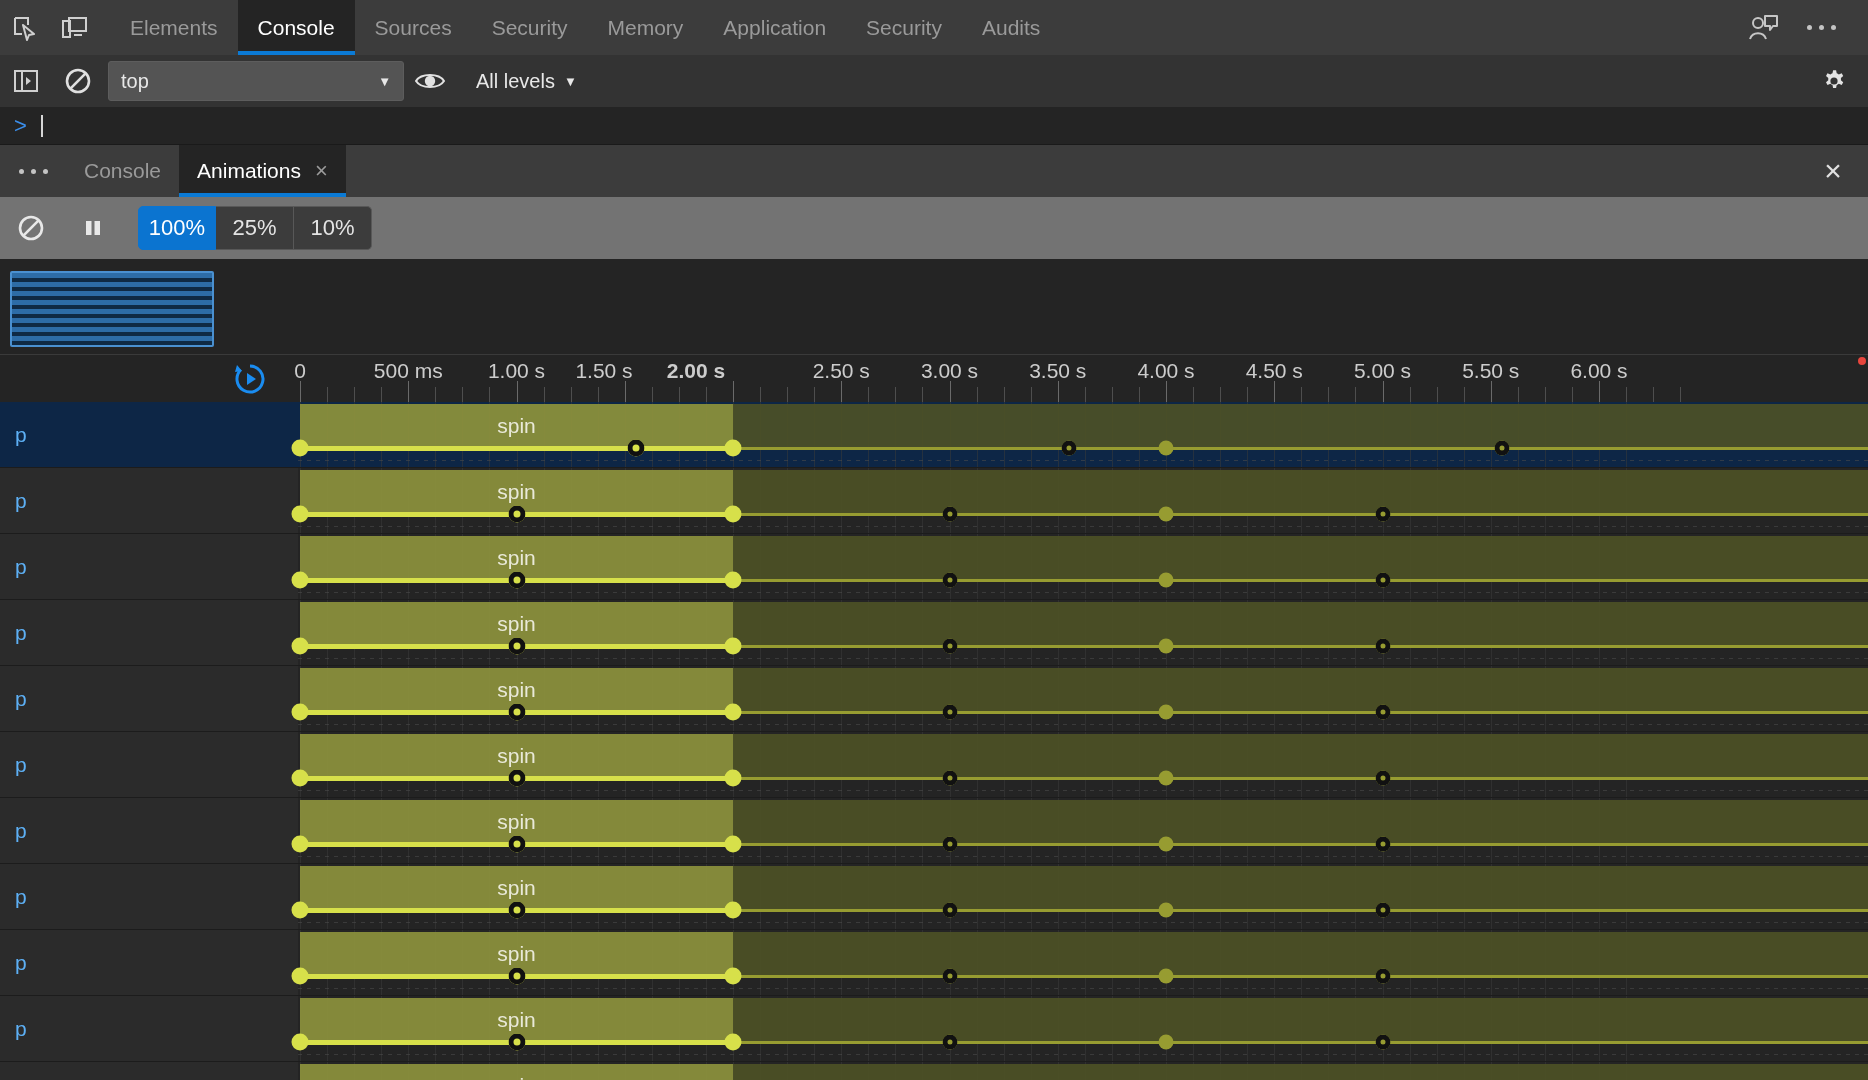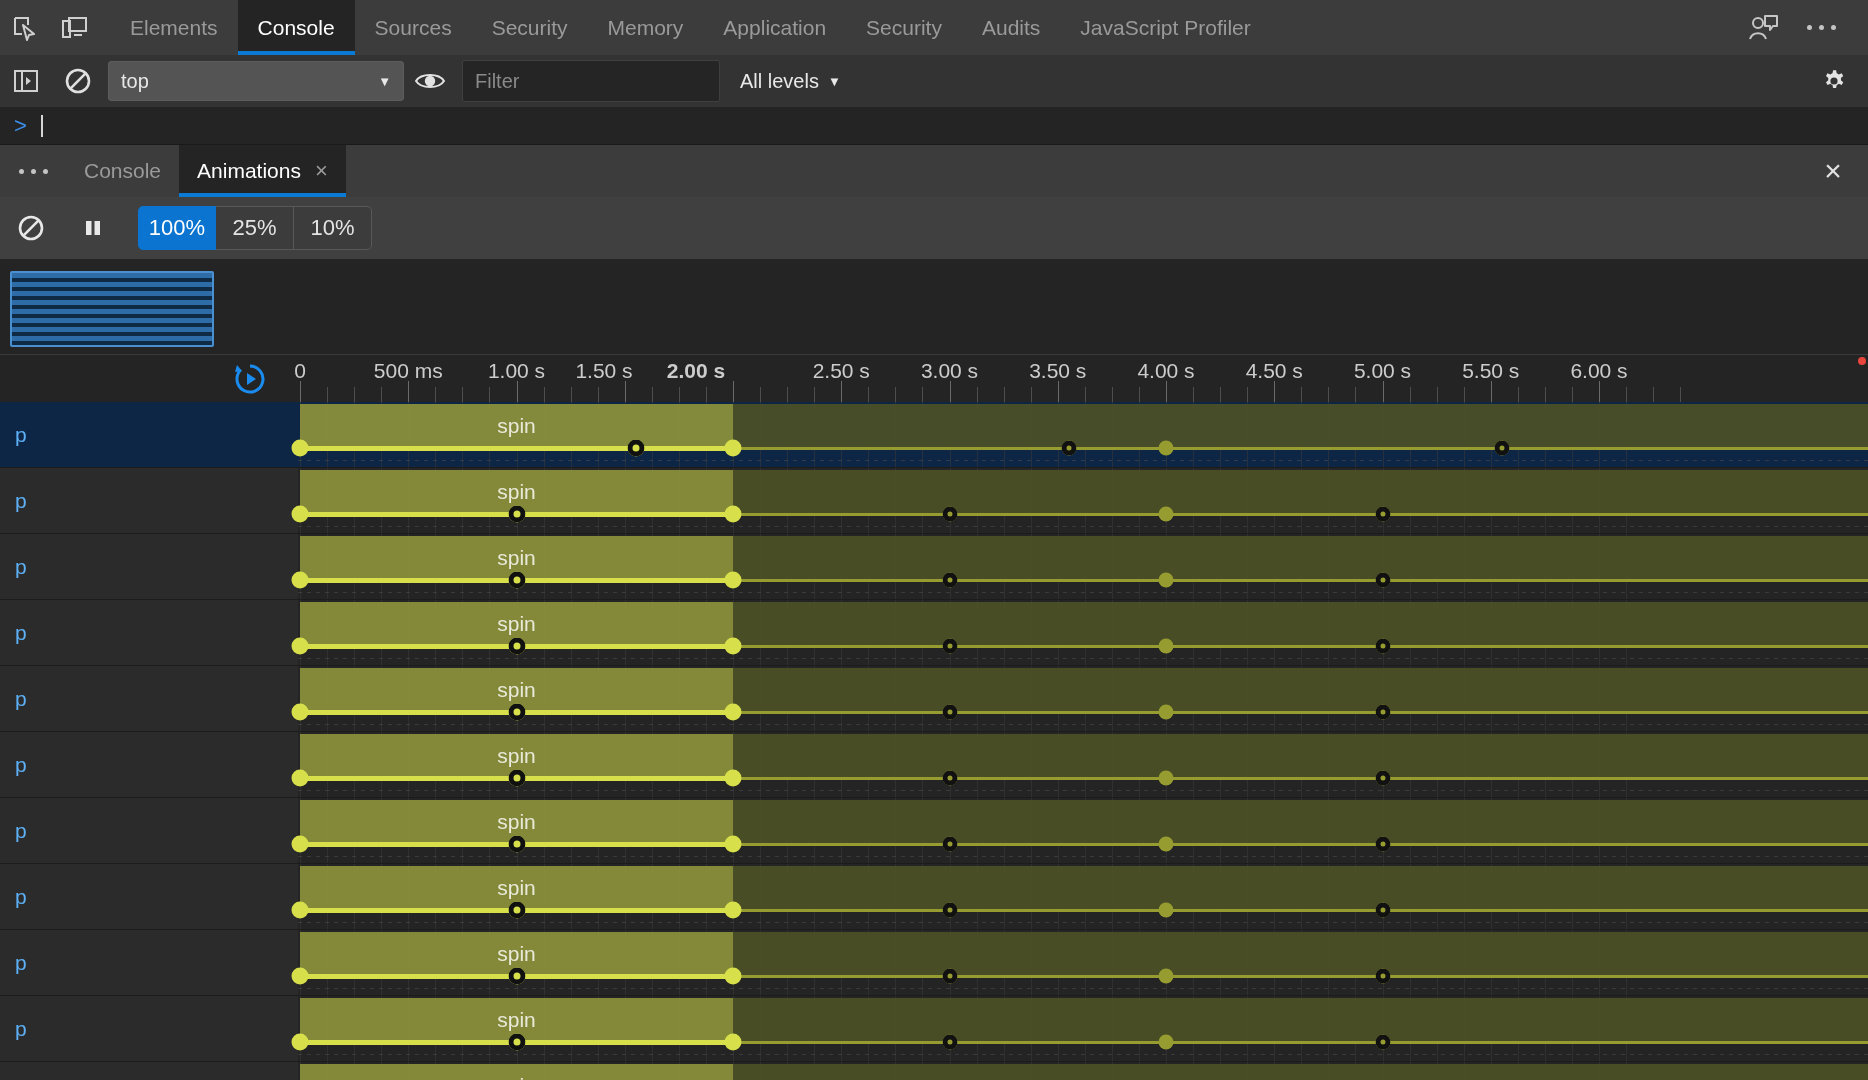--- a/index.html
+++ b/index.html
@@ -88,21 +88,21 @@
     margin-left:14px;font-size:22px;color:#9b9b9b;line-height:1;cursor:pointer;
   }
   #drawer-tabbar .close-drawer{
     margin-left:auto;width:70px;display:flex;align-items:center;justify-content:center;
     font-size:30px;color:#e2e2e2;cursor:pointer;
   }
 
   
   #anim-controls{
     position:absolute;left:0;top:197px;width:1868px;height:62px;
-    background:#404040;display:flex;align-items:center;border-bottom:1px solid #2a2a2a;
+    background:#737373;display:flex;align-items:center;border-bottom:1px solid #2a2a2a;
   }
   #anim-controls .ac-icon{
     width:62px;height:62px;display:flex;align-items:center;justify-content:center;cursor:pointer;
   }
   .rate-group{display:flex;margin-left:14px;}
   .rate-btn{
     height:44px;min-width:78px;display:flex;align-items:center;justify-content:center;
     font-size:22px;color:#e4e4e4;background:#3c3c3c;border:1px solid #585858;
     border-left-width:0;cursor:pointer;box-sizing:border-box;
   }
@@ -225,23 +225,20 @@
     </div>
   <div class="main-tab">
       <span>Application</span>
     </div>
   <div class="main-tab">
       <span>Security</span>
     </div>
   <div class="main-tab">
       <span>Audits</span>
     </div>
-  <div class="main-tab">
-      <span>JavaScript Profiler</span>
-    </div>
 
   <div class="tb-right">
     <div class="tb-icon">
       <svg width="32" height="28" viewBox="0 0 32 28">
         <circle cx="11" cy="9" r="5" fill="none" stroke="#c6c6c6" stroke-width="2"></circle>
         <path d="M3 25 a8.5 8.5 0 0 1 16 0" fill="none" stroke="#c6c6c6" stroke-width="2"></path>
         <path d="M18 2 h12 v10 h-4 l-3 4 v-4 h-5 z" fill="none" stroke="#c6c6c6" stroke-width="2" stroke-linejoin="round"></path>
       </svg>
     </div>
     <div class="tb-icon">
@@ -270,23 +267,20 @@
   </div>
   <div class="ctx-select">
     <span>top</span>
     <span class="caret">▼</span>
   </div>
   <div class="ct-icon">
     <svg width="30" height="22" viewBox="0 0 30 22">
       <path d="M1 11 C6 3 24 3 29 11 C24 19 6 19 1 11 Z" fill="none" stroke="#e2e2e2" stroke-width="2"></path>
       <circle cx="15" cy="11" r="5.2" fill="#e2e2e2"></circle>
     </svg>
-  </div>
-  <div class="filter-box">
-    <span class="ph">Filter</span>
   </div>
   <div class="levels">
     <span>All levels</span>
     <span class="caret">▼</span>
   </div>
   <div class="spacer"></div>
   <div class="ct-icon" style="margin-right:8px;">
     <svg width="30" height="30" viewBox="0 0 30 30">
       <path d="M15 4.2 l2.1 0 0.6 3.0 a7.8 7.8 0 0 1 2.1 1.2 l2.9-1.1 1.5 2.6 -2.3 2.0 a7.8 7.8 0 0 1 0 2.4 l2.3 2.0 -1.5 2.6 -2.9-1.1 a7.8 7.8 0 0 1 -2.1 1.2 l-0.6 3.0 -3.0 0 -0.6-3.0 a7.8 7.8 0 0 1 -2.1-1.2 l-2.9 1.1 -1.5-2.6 2.3-2.0 a7.8 7.8 0 0 1 0-2.4 l-2.3-2.0 1.5-2.6 2.9 1.1 a7.8 7.8 0 0 1 2.1-1.2 l0.6-3.0 z" fill="#e3e3e3"></path>
       <circle cx="15" cy="15" r="3.6" fill="#333333"></circle>

